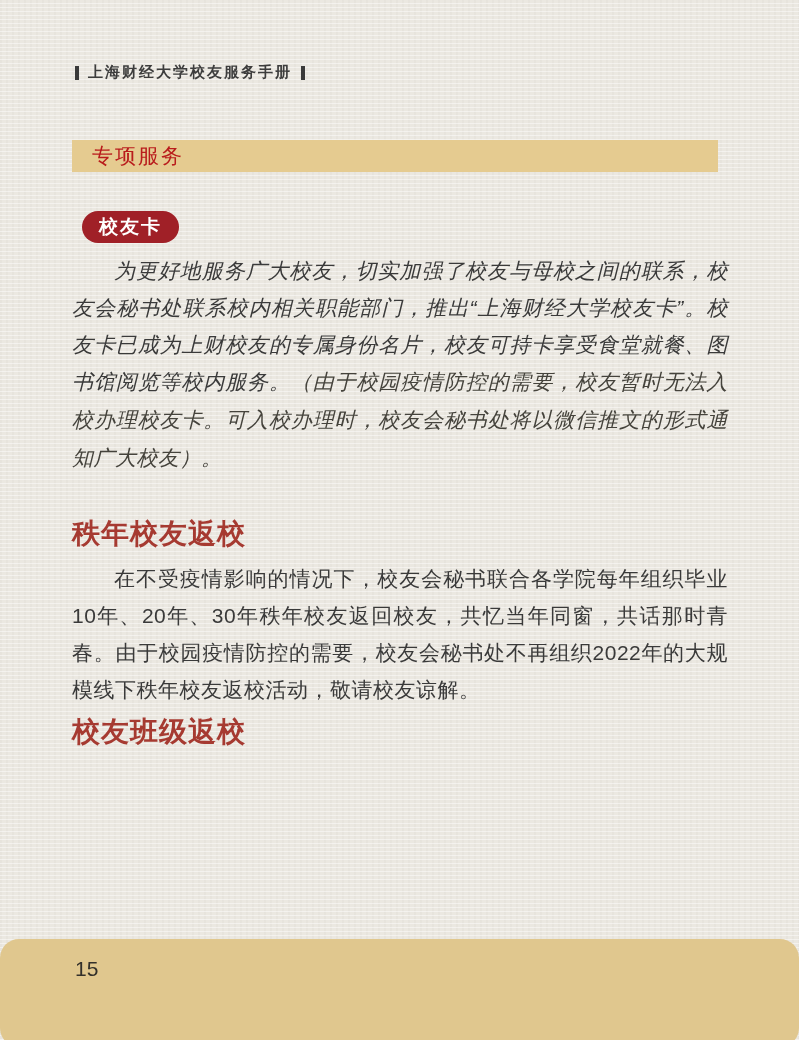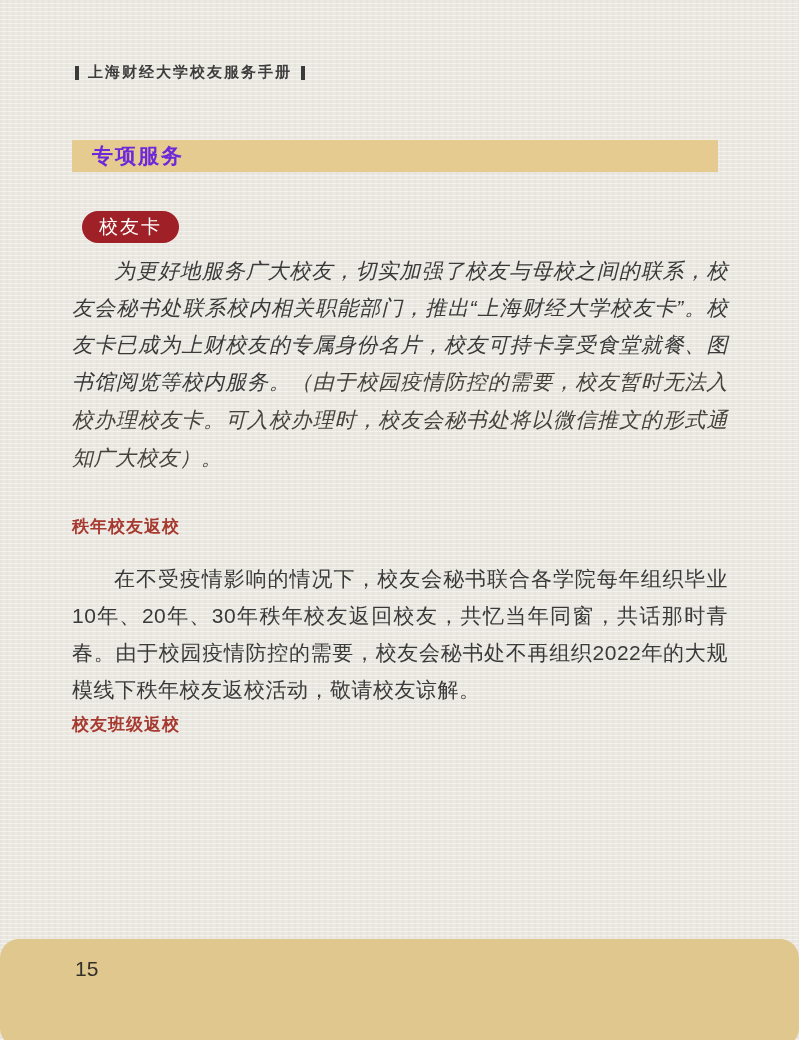--- a/index.html
+++ b/index.html
@@ -47,35 +47,35 @@
   .section-banner {
     position: absolute;
     left: 72px; top: 140px;
     width: 646px; height: 32px;
     background: #e5cb90;
     display: flex; align-items: center;
     padding-left: 20px;
   }
   .section-banner-title {
     font-size: 21px;
-    font-weight: bold;
-    color: #6d28d9;
+    font-weight: normal;
+    color: #b91c1c;
     letter-spacing: 2px;
   }
 
   
   .badge {
     position: absolute;
     left: 82px;
     background: #a02027;
     color: #ffffff;
     border-radius: 17px;
     padding: 5px 17px 6px 17px;
     font-size: 19px;
-    font-weight: normal;
+    font-weight: bold;
     letter-spacing: 2px;
     line-height: 21px;
     white-space: nowrap;
   }
   .badge-card   { top: 211px; }
   .badge-return { top: 468px; }
 
   
   .body-para {
     position: absolute;
@@ -94,21 +94,21 @@
 
   .note-text {
     font-family: "Liberation Serif", "DejaVu Serif", serif;
     color: #45433c;
   }
 
   
   .sub-heading {
     position: absolute;
     left: 72px;
-    font-size: 17px;
+    font-size: 28px;
     font-weight: bold;
     color: #a63a31;
     letter-spacing: 1px;
   }
   .sub-heading-1 { top: 515px; }
   .sub-heading-2 { top: 713px; }
 
   
   .footer-band {
     position: absolute;

